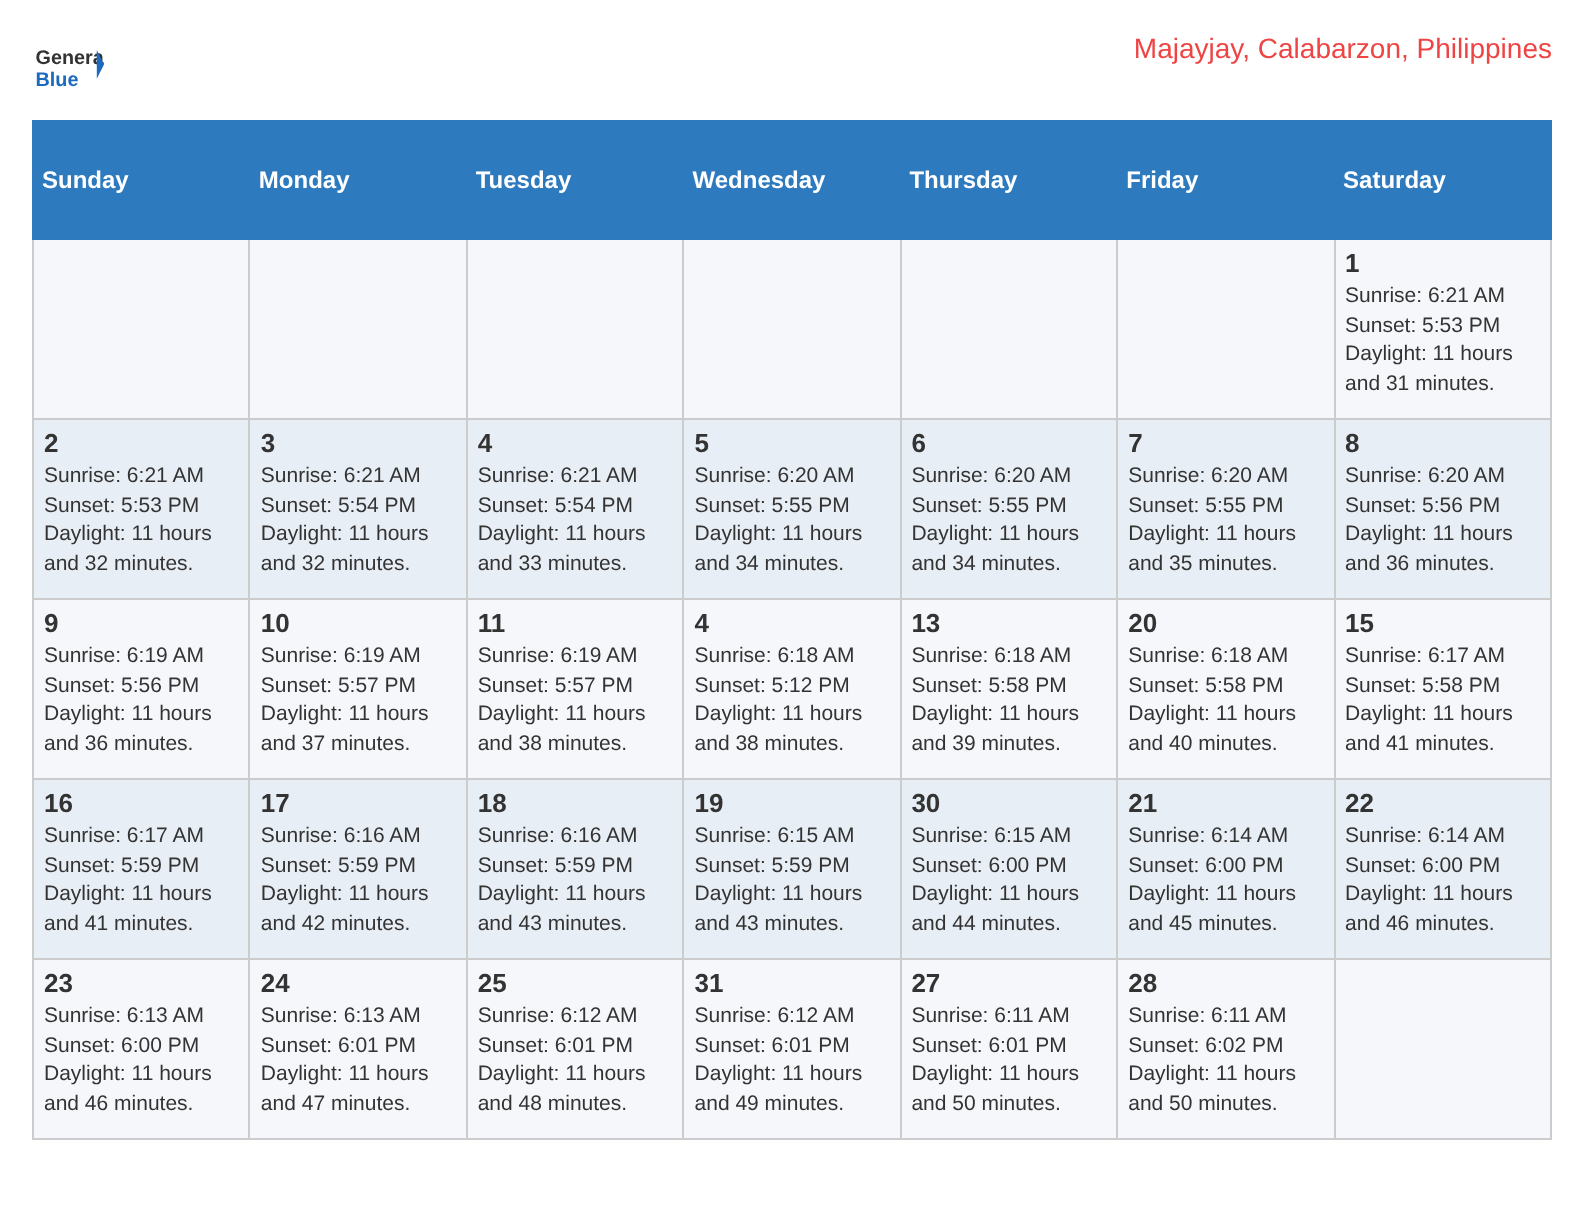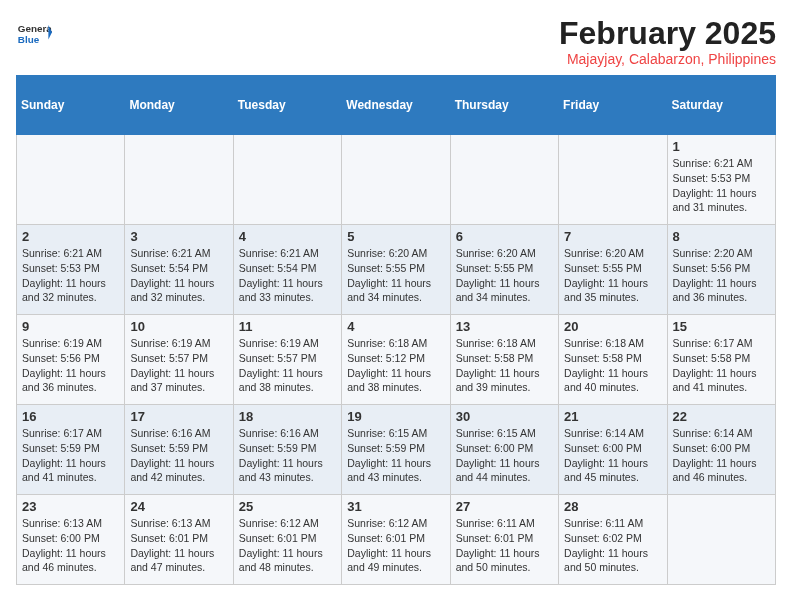--- a/index.html
+++ b/index.html
@@ -88,21 +88,20 @@
 
 <div class="header">
   <div class="logo">
     <svg class="logo-icon" viewBox="0 0 40 40" xmlns="http://www.w3.org/2000/svg">
       <text x="2" y="18" font-size="11" font-weight="bold" fill="#333" font-family="Arial">General</text>
       <text x="2" y="30" font-size="11" font-weight="bold" fill="#1a6abf" font-family="Arial">Blue</text>
       <polygon points="36,10 40,18 36,26" fill="#1a6abf"></polygon>
     </svg>
   </div>
   <div class="title-block">
-    <div class="month-title">February 2025</div>
     <div class="subtitle">Majayjay, Calabarzon, Philippines</div>
   </div>
 </div>
 
 <table>
   <thead>
     <tr id="header-row">
     <th>Sunday</th>
         <th>Monday</th>
         <th>Tuesday</th>
@@ -159,21 +158,21 @@
 Daylight: 11 hours and 34 minutes.</div>
         </td>
         <td>
           <span class="day-number">7</span>
           <div class="day-info">Sunrise: 6:20 AM
 Sunset: 5:55 PM
 Daylight: 11 hours and 35 minutes.</div>
         </td>
         <td>
           <span class="day-number">8</span>
-          <div class="day-info">Sunrise: 2:20 AM
+          <div class="day-info">Sunrise: 6:20 AM
 Sunset: 5:56 PM
 Daylight: 11 hours and 36 minutes.</div>
         </td>
       </tr>
       <tr>
         <td>
           <span class="day-number">9</span>
           <div class="day-info">Sunrise: 6:19 AM
 Sunset: 5:56 PM
 Daylight: 11 hours and 36 minutes.</div>

